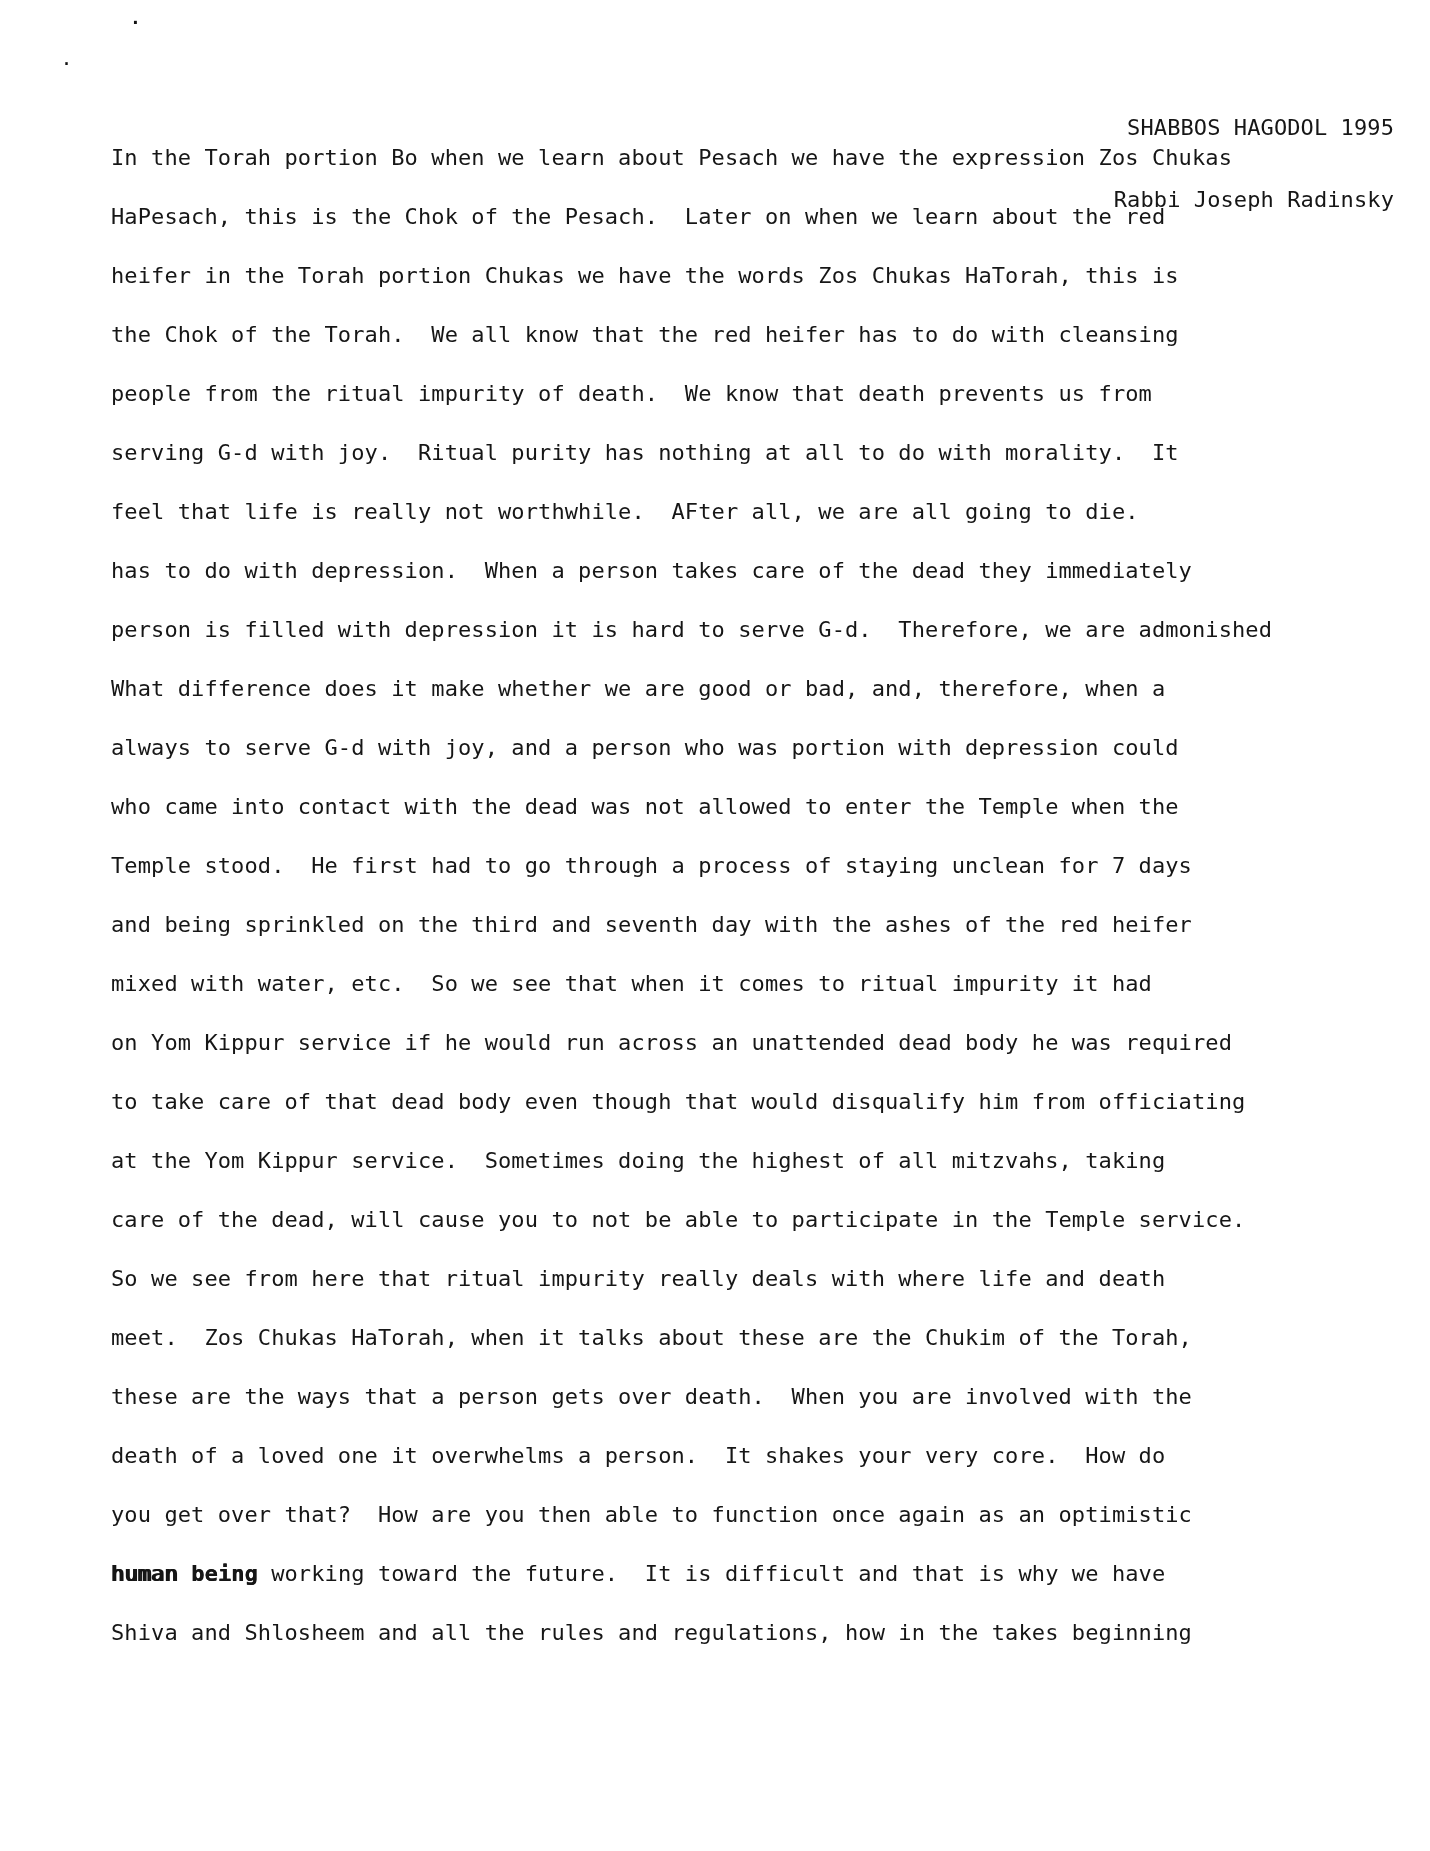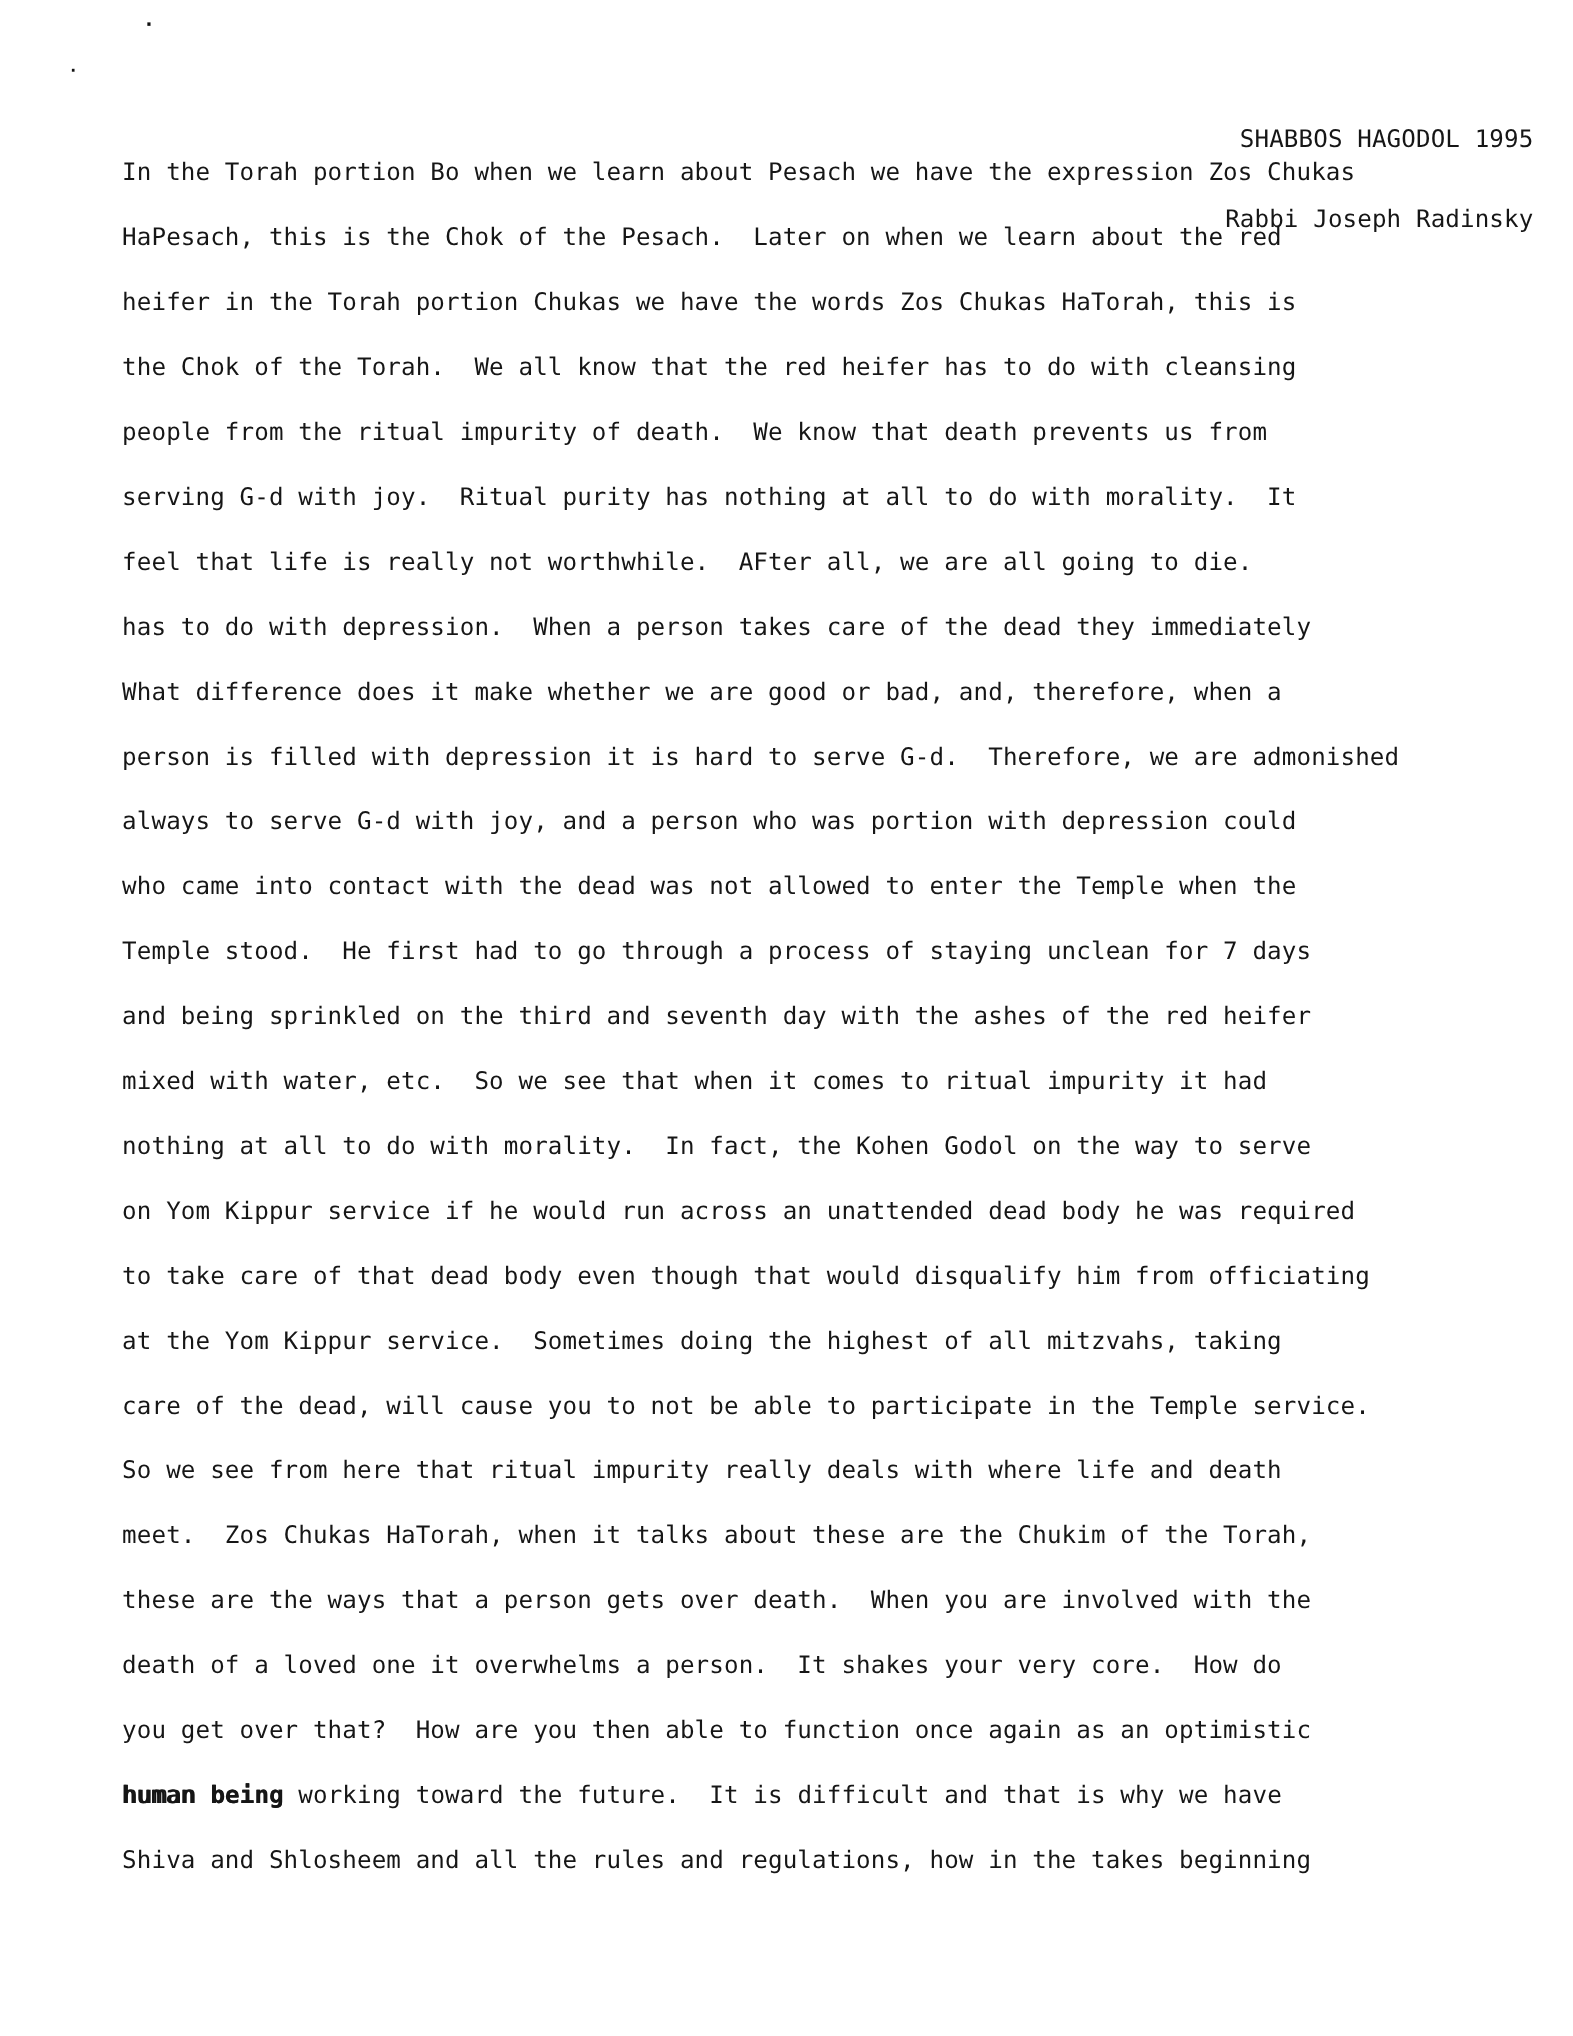--- a/index.html
+++ b/index.html
@@ -74,28 +74,27 @@
 
   <div class="body-block">
       <div class="line">In the Torah portion Bo when we learn about Pesach we have the expression Zos Chukas</div>
       <div class="line">HaPesach, this is the Chok of the Pesach.  Later on when we learn about the red</div>
       <div class="line">heifer in the Torah portion Chukas we have the words Zos Chukas HaTorah, this is</div>
       <div class="line">the Chok of the Torah.  We all know that the red heifer has to do with cleansing</div>
       <div class="line">people from the ritual impurity of death.  We know that death prevents us from</div>
       <div class="line">serving G-d with joy.  Ritual purity has nothing at all to do with morality.  It</div>
       <div class="line">feel that life is really not worthwhile.  AFter all, we are all going to die.</div>
       <div class="line">has to do with depression.  When a person takes care of the dead they immediately</div>
+      <div class="line">person is filled with depression it is hard to serve G-d.  Therefore, we are admonished</div>
       <div class="line">What difference does it make whether we are good or bad, and, therefore, when a</div>
-      <div class="line">person is filled with depression it is hard to serve G-d.  Therefore, we are admonished</div>
       <div class="line">always to serve G-d with joy, and a person who was portion with depression could</div>
       <div class="line">who came into contact with the dead was not allowed to enter the Temple when the</div>
       <div class="line">Temple stood.  He first had to go through a process of staying unclean for 7 days</div>
       <div class="line">and being sprinkled on the third and seventh day with the ashes of the red heifer</div>
       <div class="line">mixed with water, etc.  So we see that when it comes to ritual impurity it had</div>
-      <div class="line">nothing at all to do with morality.  In fact, the Kohen Godol on the way to serve</div>
       <div class="line">on Yom Kippur service if he would run across an unattended dead body he was required</div>
       <div class="line">to take care of that dead body even though that would disqualify him from officiating</div>
       <div class="line">at the Yom Kippur service.  Sometimes doing the highest of all mitzvahs, taking</div>
       <div class="line">care of the dead, will cause you to not be able to participate in the Temple service.</div>
       <div class="line">So we see from here that ritual impurity really deals with where life and death</div>
       <div class="line">meet.  Zos Chukas HaTorah, when it talks about these are the Chukim of the Torah,</div>
       <div class="line">these are the ways that a person gets over death.  When you are involved with the</div>
       <div class="line">death of a loved one it overwhelms a person.  It shakes your very core.  How do</div>
       <div class="line">you get over that?  How are you then able to function once again as an optimistic</div>
       <div class="line"><span class="heavy">human</span><span class="bold"> being</span><span> working toward the future.  It is difficult and that is why we have</span></div>

